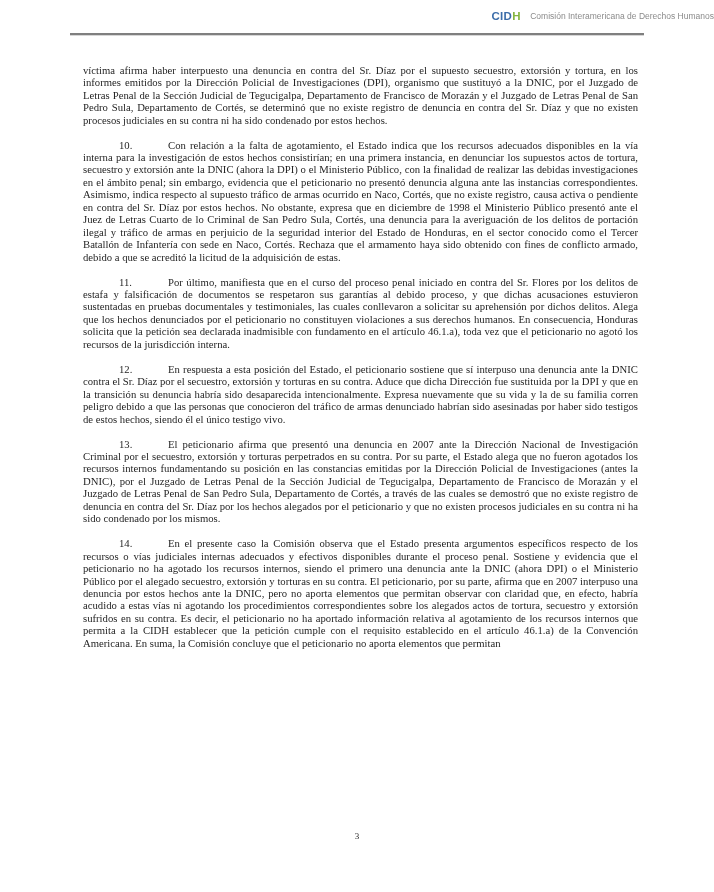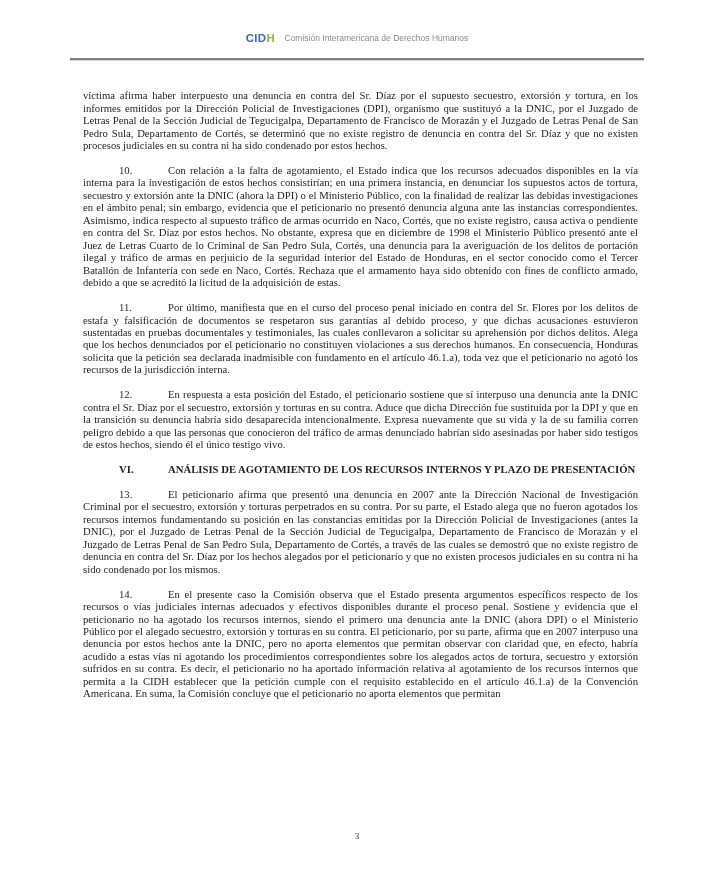--- a/index.html
+++ b/index.html
@@ -7,24 +7,24 @@
     position: relative;
     width: 714px;
     height: 892px;
     background: #ffffff;
     font-family: "Liberation Serif", serif;
     color: #1f1f1f;
     overflow: hidden;
     box-sizing: border-box;
   }
   .page-header {
-    padding-top: 26px;
-    text-align: center;
+    padding-top: 6px;
+    text-align: right;
     font-family: "Liberation Sans", sans-serif;
-    line-height: 23px;
+    line-height: 18px;
   }
   .logo {
     font-weight: bold;
     font-size: 11.5px;
     letter-spacing: 0.3px;
     display: inline-block;
     vertical-align: middle;
   }
   .logo .cid { color: var(--logo-blue, #3c6da9); }
   .logo .h   { color: var(--logo-green, #85b540); }
@@ -80,21 +80,20 @@
   <div class="content">
 
     <p class="para"><span>víctima afirma haber interpuesto una denuncia en contra del Sr. Díaz por el supuesto secuestro, extorsión y tortura, en los informes emitidos por la Dirección Policial de Investigaciones (DPI), organismo que sustituyó a la DNIC, por el Juzgado de Letras Penal de la Sección Judicial de Tegucigalpa, Departamento de Francisco de Morazán y el Juzgado de Letras Penal de San Pedro Sula, Departamento de Cortés, se determinó que no existe registro de denuncia en contra del Sr. Díaz y que no existen procesos judiciales en su contra ni ha sido condenado por estos hechos.</span></p>
 
     <p class="para"><span class="pnum">10.</span><span>Con relación a la falta de agotamiento, el Estado indica que los recursos adecuados disponibles en la vía interna para la investigación de estos hechos consistirían; en una primera instancia, en denunciar los supuestos actos de tortura, secuestro y extorsión ante la DNIC (ahora la DPI) o el Ministerio Público, con la finalidad de realizar las debidas investigaciones en el ámbito penal; sin embargo, evidencia que el peticionario no presentó denuncia alguna ante las instancias correspondientes. Asimismo, indica respecto al supuesto tráfico de armas ocurrido en Naco, Cortés, que no existe registro, causa activa o pendiente en contra del Sr. Díaz por estos hechos. No obstante, expresa que en diciembre de 1998 el Ministerio Público presentó ante el Juez de Letras Cuarto de lo Criminal de San Pedro Sula, Cortés, una denuncia para la averiguación de los delitos de portación ilegal y tráfico de armas en perjuicio de la seguridad interior del Estado de Honduras, en el sector conocido como el Tercer Batallón de Infantería con sede en Naco, Cortés. Rechaza que el armamento haya sido obtenido con fines de conflicto armado, debido a que se acreditó la licitud de la adquisición de estas.</span></p>
 
     <p class="para"><span class="pnum">11.</span><span>Por último, manifiesta que en el curso del proceso penal iniciado en contra del Sr. Flores por los delitos de estafa y falsificación de documentos se respetaron sus garantías al debido proceso, y que dichas acusaciones estuvieron sustentadas en pruebas documentales y testimoniales, las cuales conllevaron a solicitar su aprehensión por dichos delitos. Alega que los hechos denunciados por el peticionario no constituyen violaciones a sus derechos humanos. En consecuencia, Honduras solicita que la petición sea declarada inadmisible con fundamento en el artículo 46.1.a), toda vez que el peticionario no agotó los recursos de la jurisdicción interna.</span></p>
 
     <p class="para"><span class="pnum">12.</span><span>En respuesta a esta posición del Estado, el peticionario sostiene que sí interpuso una denuncia ante la DNIC contra el Sr. Díaz por el secuestro, extorsión y torturas en su contra. Aduce que dicha Dirección fue sustituida por la DPI y que en la transición su denuncia habría sido desaparecida intencionalmente. Expresa nuevamente que su vida y la de su familia corren peligro debido a que las personas que conocieron del tráfico de armas denunciado habrían sido asesinadas por haber sido testigos de estos hechos, siendo él el único testigo vivo.</span></p>
 
-    <p class="para heading"><span class="pnum">VI.</span><span class="ptitle">ANÁLISIS DE AGOTAMIENTO DE LOS RECURSOS INTERNOS Y PLAZO DE PRESENTACIÓN</span></p>
 
     <p class="para"><span class="pnum">13.</span><span>El peticionario afirma que presentó una denuncia en 2007 ante la Dirección Nacional de Investigación Criminal por el secuestro, extorsión y torturas perpetrados en su contra. Por su parte, el Estado alega que no fueron agotados los recursos internos fundamentando su posición en las constancias emitidas por la Dirección Policial de Investigaciones (antes la DNIC), por el Juzgado de Letras Penal de la Sección Judicial de Tegucigalpa, Departamento de Francisco de Morazán y el Juzgado de Letras Penal de San Pedro Sula, Departamento de Cortés, a través de las cuales se demostró que no existe registro de denuncia en contra del Sr. Díaz por los hechos alegados por el peticionario y que no existen procesos judiciales en su contra ni ha sido condenado por los mismos.</span></p>
 
     <p class="para"><span class="pnum">14.</span><span>En el presente caso la Comisión observa que el Estado presenta argumentos específicos respecto de los recursos o vías judiciales internas adecuados y efectivos disponibles durante el proceso penal. Sostiene y evidencia que el peticionario no ha agotado los recursos internos, siendo el primero una denuncia ante la DNIC (ahora DPI) o el Ministerio Público por el alegado secuestro, extorsión y torturas en su contra. El peticionario, por su parte, afirma que en 2007 interpuso una denuncia por estos hechos ante la DNIC, pero no aporta elementos que permitan observar con claridad que, en efecto, habría acudido a estas vías ni agotando los procedimientos correspondientes sobre los alegados actos de tortura, secuestro y extorsión sufridos en su contra. Es decir, el peticionario no ha aportado información relativa al agotamiento de los recursos internos que permita a la CIDH establecer que la petición cumple con el requisito establecido en el artículo 46.1.a) de la Convención Americana. En suma, la Comisión concluye que el peticionario no aporta elementos que permitan</span></p>
 
   </div>
 
   <div class="page-number">3</div>
 
 </div>

